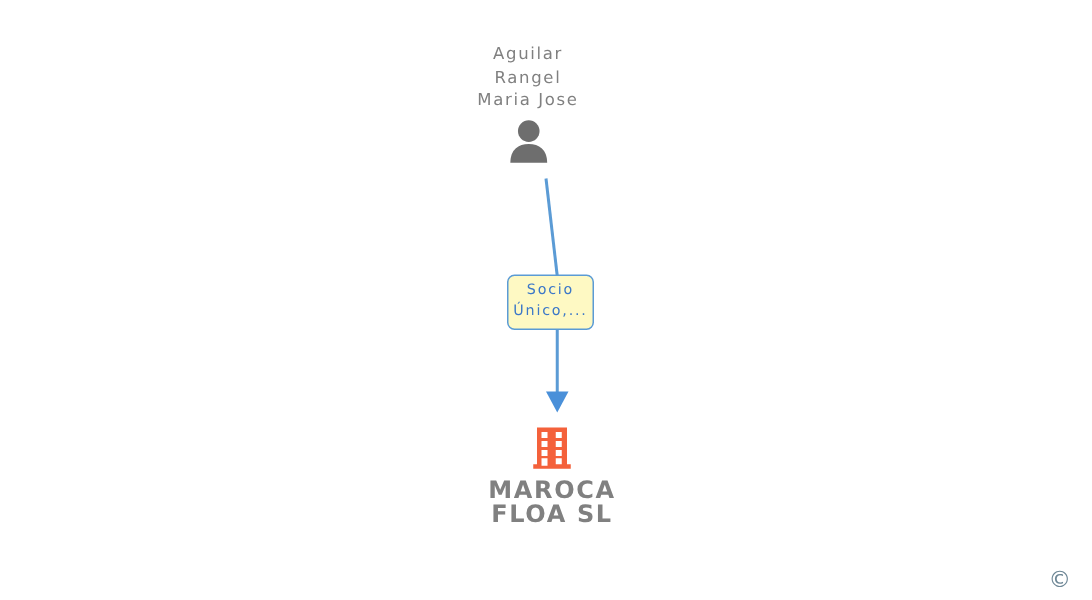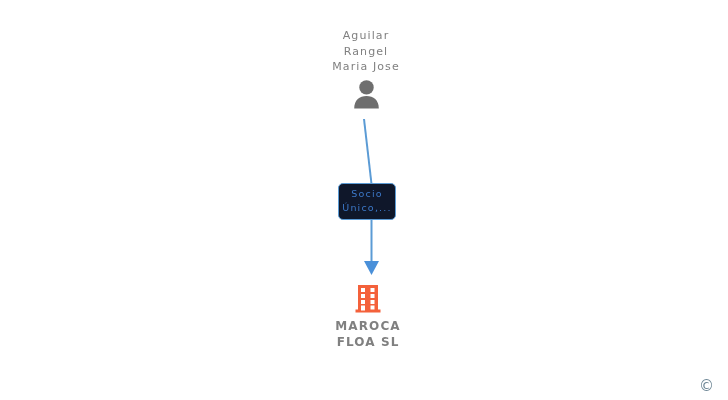--- a/index.html
+++ b/index.html
@@ -30,21 +30,21 @@
     left: 0;
     top: 0;
     width: 728px;
     height: 400px;
     pointer-events: none;
   }
 
   
   .person-node {
     position: absolute;
-    left: 294px;
+    left: 280px;
     top: 28px;
     width: 144px;
     text-align: center;
   }
   .person-label {
     color: #808080;
     font-size: 11px;
     line-height: 15.5px;
     letter-spacing: 1.1px;
     white-space: pre-line;
@@ -68,39 +68,39 @@
   }
   .company-icon-wrap {
     height: 32px;
     display: flex;
     align-items: flex-start;
     justify-content: center;
   }
   .company-label {
     margin-top: 4px;
     color: #808080;
-    font-size: 12px;
+    font-size: 16px;
     font-weight: bold;
     line-height: 15.5px;
     letter-spacing: 1.1px;
     white-space: pre-line;
     font-family: "DejaVu Sans", "Liberation Sans", sans-serif;
   }
 
   
   .edge-label-box {
     position: absolute;
     left: 338px;
     top: 183px;
     width: 58px;
     padding: 3px 1px 4px 1px;
     box-sizing: border-box;
     border: 1.4px solid #5B9BD5;
     border-radius: 5px;
-    background: #0f172a;
+    background: #fef9c3;
     color: #3C78C8;
     font-size: 9.5px;
     line-height: 14px;
     letter-spacing: 1.2px;
     text-align: center;
     white-space: pre-line;
     font-family: "DejaVu Sans", "Liberation Sans", sans-serif;
   }
 
   

